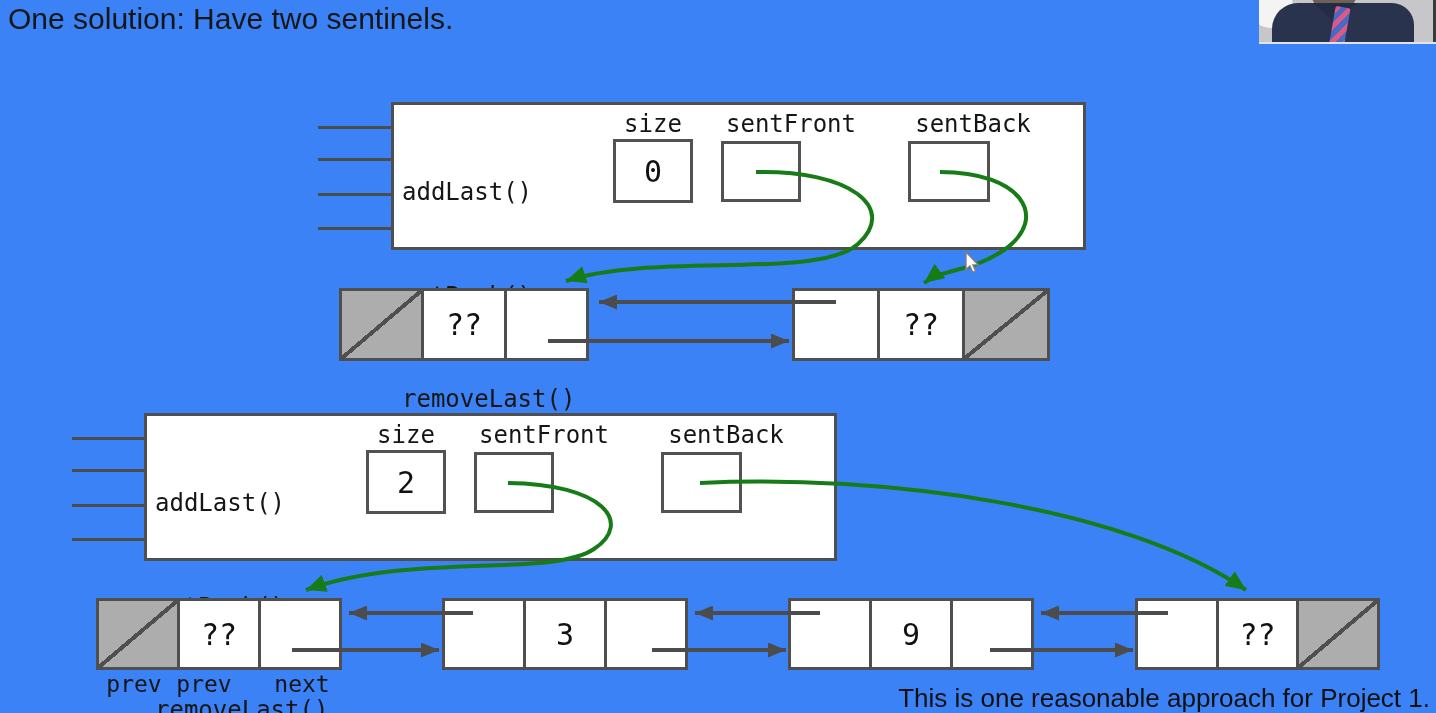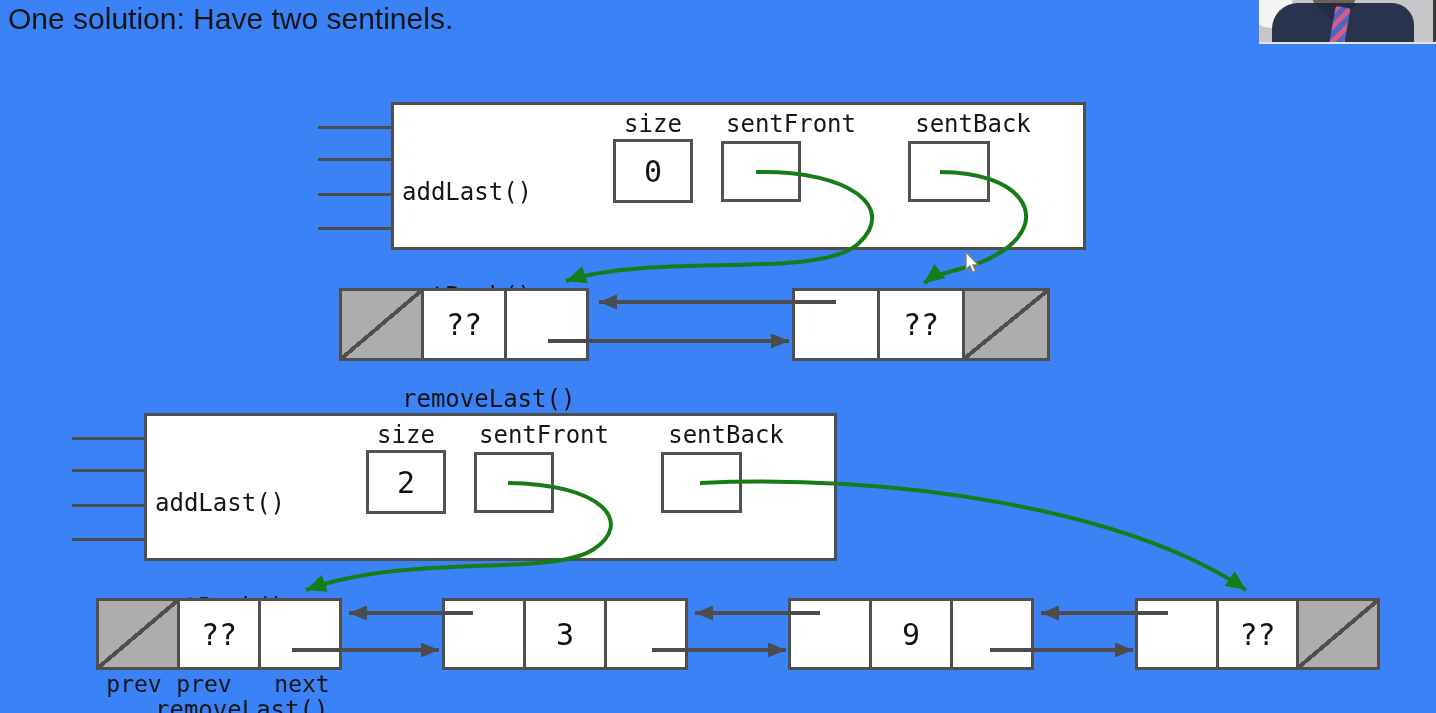--- a/index.html
+++ b/index.html
@@ -122,20 +122,21 @@
   </div>
   <div class="node" style="left:1135px;top:598px;width:245px;height:72px">
     <div class="cell"></div>
     <div class="cell mid">??</div>
     <div class="cell nul"></div>
   </div>
   <div class="nlabel" style="left:134px">prev</div>
   <div class="nlabel" style="left:204px">prev</div>
   <div class="nlabel" style="left:302px">next</div>
 
+  <div class="caption">This is one reasonable approach for Project 1.</div>
 
   <svg class="overlay" width="1436" height="713" viewBox="0 0 1436 713">
     <defs>
       <marker id="ag" markerUnits="userSpaceOnUse" markerWidth="18" markerHeight="15" refX="18" refY="7.5" orient="auto">
         <path d="M0 0 L18 7.5 L0 15 Z" fill="#4c4c4c"></path>
       </marker>
       <marker id="agr" markerUnits="userSpaceOnUse" markerWidth="20" markerHeight="18" refX="20" refY="9" orient="auto">
         <path d="M0 0 L20 9 L0 18 Z" fill="#177c17"></path>
       </marker>
     </defs>

